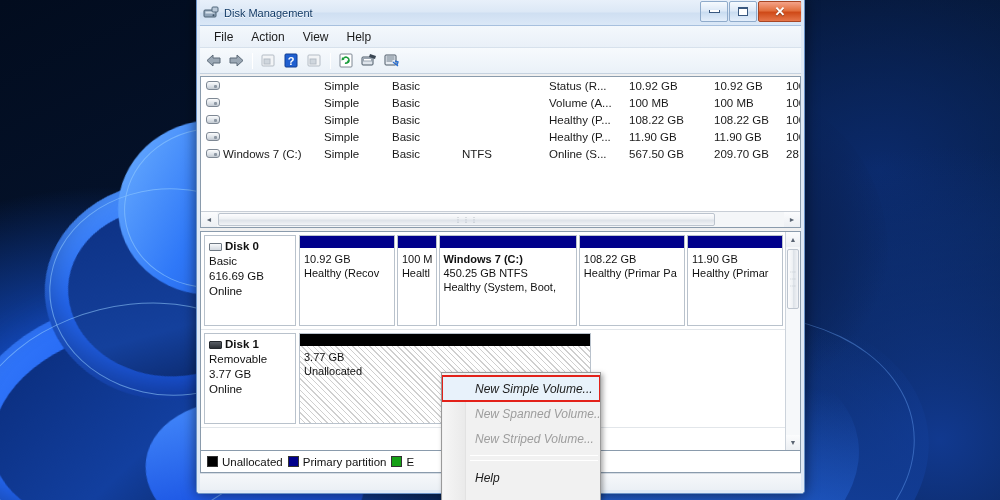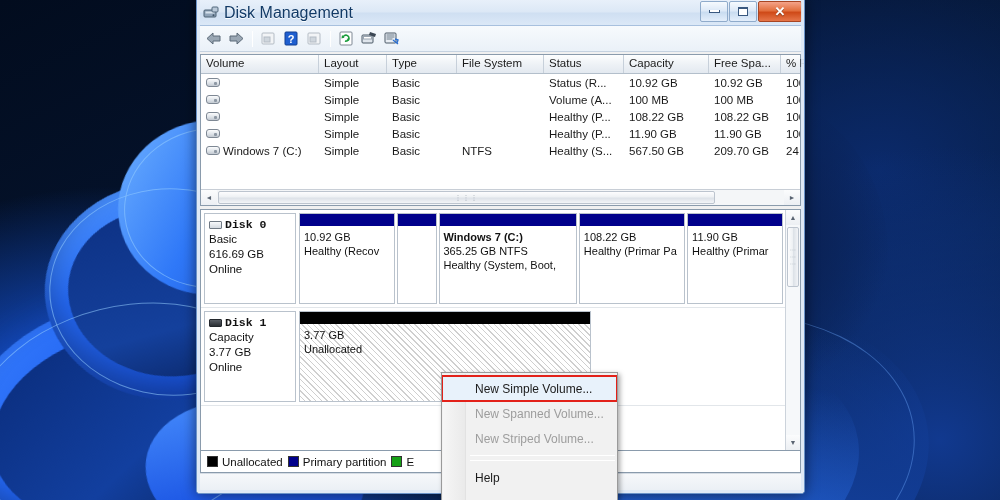--- a/index.html
+++ b/index.html
@@ -125,21 +125,21 @@
     height: 26px;
     background: linear-gradient(180deg, #e8f0fa 0%, #dce8f6 48%, #cfdff2 52%, #dbe8f7 100%);
     display: flex; align-items: center;
     padding: 0 0 0 6px;
     position: relative;
     border-bottom: 1px solid #a7c0de;
     flex: none;
   }
   .title-icon { width: 16px; height: 14px; margin-right: 5px; flex: none; }
   .title-text {
-    font-size: 16px; color: #123a66;
+    font-size: 11px; color: #123a66;
     text-shadow: 0 1px 0 rgba(255,255,255,0.9);
     white-space: nowrap;
   }
   .win-buttons {
     position: absolute; right: 2px; top: 1px;
     display: flex; align-items: stretch; height: 21px;
   }
   .wb {
     width: 28px;
     border: 1px solid #8fabcb;
@@ -316,21 +316,21 @@
     flex: none;
   }
   .disk-info {
     width: 92px; flex: none;
     border: 1px solid #b9c2cc;
     background: #fff;
     padding: 3px 4px;
     font-size: 11.5px; color: #111;
     line-height: 15px;
   }
-  .disk-title { font-weight: bold; display: flex; align-items: center; font-family: Liberation Mono, monospace; }
+  .disk-title { font-weight: bold; display: flex; align-items: center; }
   .disk-ico {
     width: 13px; height: 8px; margin-right: 3px; flex: none;
     border: 1px solid #6f7984;
     background: linear-gradient(180deg,#f7f9fb,#d3d9e0);
     border-radius: 1px;
   }
   .disk-ico.removable {
     background: linear-gradient(180deg,#5a5f66,#2b2f34);
     border-color: #24282d;
   }
@@ -380,28 +380,29 @@
   .statusbar {
     height: 20px; flex: none;
     background: linear-gradient(180deg,#f6f8fa,#e9eef4);
     border-top: 1px solid #d5dce4;
   }
 
   
   #ctxmenu {
     position: absolute;
     left: 441px; top: 372px;
-    width: 177px; height: 128px;
+    width: 160px; height: 128px;
     background: #f1f1f1;
     border: 1px solid #9a9a9a;
     border-bottom: none;
     box-shadow: 2px 2px 5px rgba(0,0,0,0.35);
     padding: 3px 0 0 0;
     font-size: 12px;
     overflow: hidden;
+    font-style: italic;
   }
   #ctxmenu .gutter {
     position: absolute; left: 1px; top: 1px; bottom: 0; width: 23px;
     background: linear-gradient(90deg,#f6f6f6,#eaeaea);
     border-right: 1px solid #e2e2e2;
   }
   .ctx-item {
     position: relative;
     height: 25px;
     display: flex; align-items: center;
@@ -460,20 +461,26 @@
           </div>
         <div class="wb">
             <span class="max-box"></span>
           </div>
         <div class="wb close">
             <span class="glyph">✕</span>
           </div>
       </div>
     </div>
 
+    <div class="menubar">
+      <div class="menu-item">File</div>
+      <div class="menu-item">Action</div>
+      <div class="menu-item">View</div>
+      <div class="menu-item">Help</div>
+    </div>
 
     <div class="toolbar">
       <div class="tb-btn">
         <svg width="17" height="15" viewBox="0 0 17 15">
           <path d="M8 2 L8 5 L15 5 L15 10 L8 10 L8 13 L2 7.5 Z" fill="#9aa7b4" stroke="#5d6b79" stroke-width="1" stroke-linejoin="round"></path>
         </svg>
       </div>
       <div class="tb-btn">
         <svg width="17" height="15" viewBox="0 0 17 15">
           <path d="M9 2 L9 5 L2 5 L2 10 L9 10 L9 13 L15 7.5 Z" fill="#9aa7b4" stroke="#5d6b79" stroke-width="1" stroke-linejoin="round"></path>
@@ -519,30 +526,20 @@
           <rect x="1" y="2" width="11" height="10" rx="1" fill="#e8edf3" stroke="#4a5866"></rect>
           <path d="M2.5 4 h8 M2.5 6 h8 M2.5 8 h6" stroke="#6b7a88" stroke-width="1"></path>
           <path d="M9 9 l5 4 M11 8 l3 1 -1 3" stroke="#2b6fd0" stroke-width="1.4" fill="none"></path>
         </svg>
       </div>
     </div>
 
     <div class="content">
 
       <div class="list-pane">
-        <div class="grid-head">
-          <div class="gh" style="width:118px">Volume</div>
-          <div class="gh" style="width:68px">Layout</div>
-          <div class="gh" style="width:70px">Type</div>
-          <div class="gh" style="width:87px">File System</div>
-          <div class="gh" style="width:80px">Status</div>
-          <div class="gh" style="width:85px">Capacity</div>
-          <div class="gh" style="width:72px">Free Spa...</div>
-          <div class="gh" style="width:28px">% F</div>
-        </div>
         <div class="body-rows">
 
           <div class="vrow">
             <div class="gc" style="width:118px">
                 <span class="drive-ico"></span>
                 <span></span>
               </div>
             <div class="gc" style="width:68px">Simple</div>
             <div class="gc" style="width:70px">Basic</div>
             <div class="gc" style="width:87px"></div>
@@ -595,24 +592,24 @@
           </div>
 
           <div class="vrow">
             <div class="gc" style="width:118px">
                 <span class="drive-ico"></span>
                 <span>Windows 7  (C:)</span>
               </div>
             <div class="gc" style="width:68px">Simple</div>
             <div class="gc" style="width:70px">Basic</div>
             <div class="gc" style="width:87px">NTFS</div>
-            <div class="gc" style="width:80px">Healthy (S...</div>
+            <div class="gc" style="width:80px">Online (S...</div>
             <div class="gc" style="width:85px">567.50 GB</div>
             <div class="gc" style="width:72px">209.70 GB</div>
-            <div class="gc" style="width:28px">24</div>
+            <div class="gc" style="width:28px">28</div>
           </div>
 
         </div>
         <div class="hscroll">
           <div class="sb-arrow">◄</div>
           <div class="sb-track">
             <div class="sb-thumb">
                 <span class="grip">⋮⋮⋮</span>
               </div>
           </div>
@@ -637,26 +634,31 @@
               <div class="part" style="flex:1.55">
                 <div class="part-bar primary"></div>
                 <div class="part-body">
                   <div class="part-name"></div>
                   <div>10.92 GB</div>
                   <div>Healthy (Recov</div>
                 </div>
               </div>
               <div class="part" style="flex:0.62">
                 <div class="part-bar primary"></div>
+                <div class="part-body">
+                  <div class="part-name"></div>
+                  <div>100 M</div>
+                  <div>Healtl</div>
+                </div>
               </div>
               <div class="part" style="flex:2.25">
                 <div class="part-bar primary"></div>
                 <div class="part-body">
                   <div class="part-name">Windows 7  (C:)</div>
-                  <div>365.25 GB NTFS</div>
+                  <div>450.25 GB NTFS</div>
                   <div>Healthy (System, Boot,</div>
                 </div>
               </div>
               <div class="part" style="flex:1.72">
                 <div class="part-bar primary"></div>
                 <div class="part-body">
                   <div class="part-name"></div>
                   <div>108.22 GB</div>
                   <div>Healthy (Primar Pa</div>
                 </div>
@@ -671,21 +673,21 @@
               </div>
             </div>
           </div>
 
           <div class="disk" style="height:98px">
             <div class="disk-info">
               <div class="disk-title">
                 <span class="disk-ico removable"></span>
                 <span>Disk 1</span>
               </div>
-              <div>Capacity</div>
+              <div>Removable</div>
               <div>3.77 GB</div>
               <div>Online</div>
             </div>
             <div class="parts">
               <div class="part" style="flex:1; max-width:292px">
                 <div class="part-bar unalloc"></div>
                 <div class="part-body hatch">
                   <div class="part-name"></div>
                   <div>3.77 GB</div>
                   <div>Unallocated</div>

